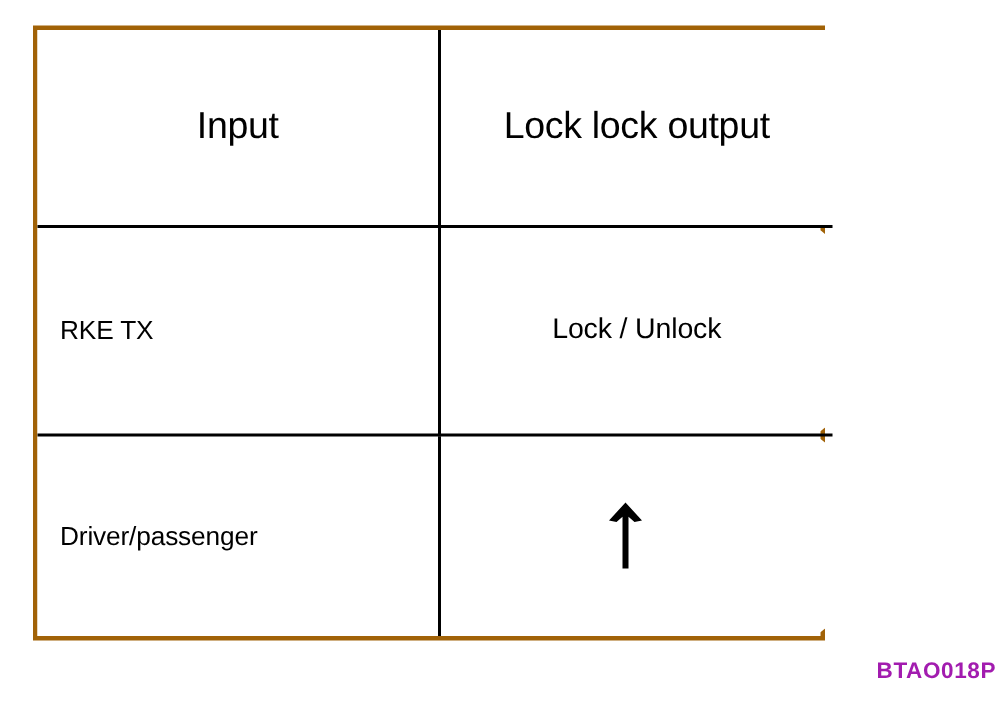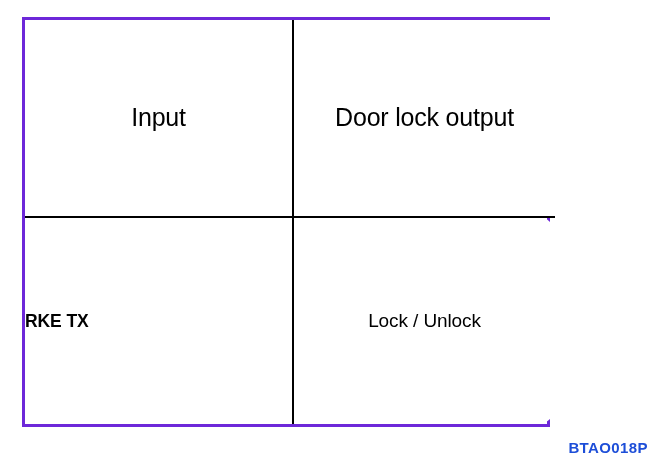--- a/index.html
+++ b/index.html
@@ -16,21 +16,21 @@
     position: relative;
   }
 
   
   .table-wrap {
     position: absolute;
     left: 22px;
     top: 17px;
     width: 528px;
     height: 410px;
-    border: 3px solid #6d28d9;
+    border: 3px solid #a16207;
     box-sizing: border-box;
     background: #fff;
   }
 
   table.matrix {
     width: 100%;
     height: 100%;
     border-collapse: collapse;
     table-layout: fixed;
   }
@@ -83,21 +83,22 @@
   }
 
   .label {
     font-size: 17.5px;
     font-weight: 700;
     line-height: 1.28;
     letter-spacing: -0.1px;
     white-space: pre-line;
   }
   .label.light {
-    font-weight: 700;
+    font-weight: 400;
+    margin-left: 15px;
   }
 
   .out-text {
     font-size: 19px;
     font-weight: 400;
     letter-spacing: -0.1px;
   }
 
   
   .arrow-box {
@@ -108,57 +109,69 @@
     width: 26px;
     height: 46px;
   }
   .arrow-box svg {
     display: block;
   }
 
   
   .caption {
     position: absolute;
-    right: 24px;
+    right: 8px;
     top: 439px;
     font-size: 15px;
     font-weight: 700;
     letter-spacing: 0.4px;
     font-family: "Liberation Sans", sans-serif;
-    color: #1d4ed8;
+    color: #a21caf;
     white-space: nowrap;
   }
 </style>
 </head>
 <body>
 
 <div class="table-wrap">
   <table class="matrix">
     <colgroup>
       <col class="col-input">
       <col class="col-output">
     </colgroup>
     <tbody>
       <tr>
         <td class="hdr-cell">
           <div class="hdr-text">Input</div>
         </td>
         <td class="hdr-cell">
-          <div class="hdr-text">Door lock output</div>
+          <div class="hdr-text">Lock lock output</div>
         </td>
       </tr>
 
       <tr class="row-rke">
         <td class="cell-input">
           <div class="label light">RKE TX</div>
         </td>
         <td class="cell-output">
           <div class="out-text">Lock / Unlock</div>
         </td>
       </tr>
 
 
 
+      <tr class="row-drvpass">
+        <td class="cell-input">
+          <div class="label light">Driver/passenger</div>
+        </td>
+        <td class="cell-output">
+          <span class="arrow-box">
+            <svg width="26" height="46" viewBox="0 0 26 46" xmlns="http://www.w3.org/2000/svg">
+              <path d="M13 1 L24 13 L19 14 L15 10.5 L15 45 L11 45 L11 10.5 L7 14 L2 13 Z" fill="#000000"></path>
+            </svg>
+          </span>
+        </td>
+      </tr>
     </tbody>
   </table>
 </div>
 
 <div class="caption">BTAO018P</div>
 
 </body></html>

